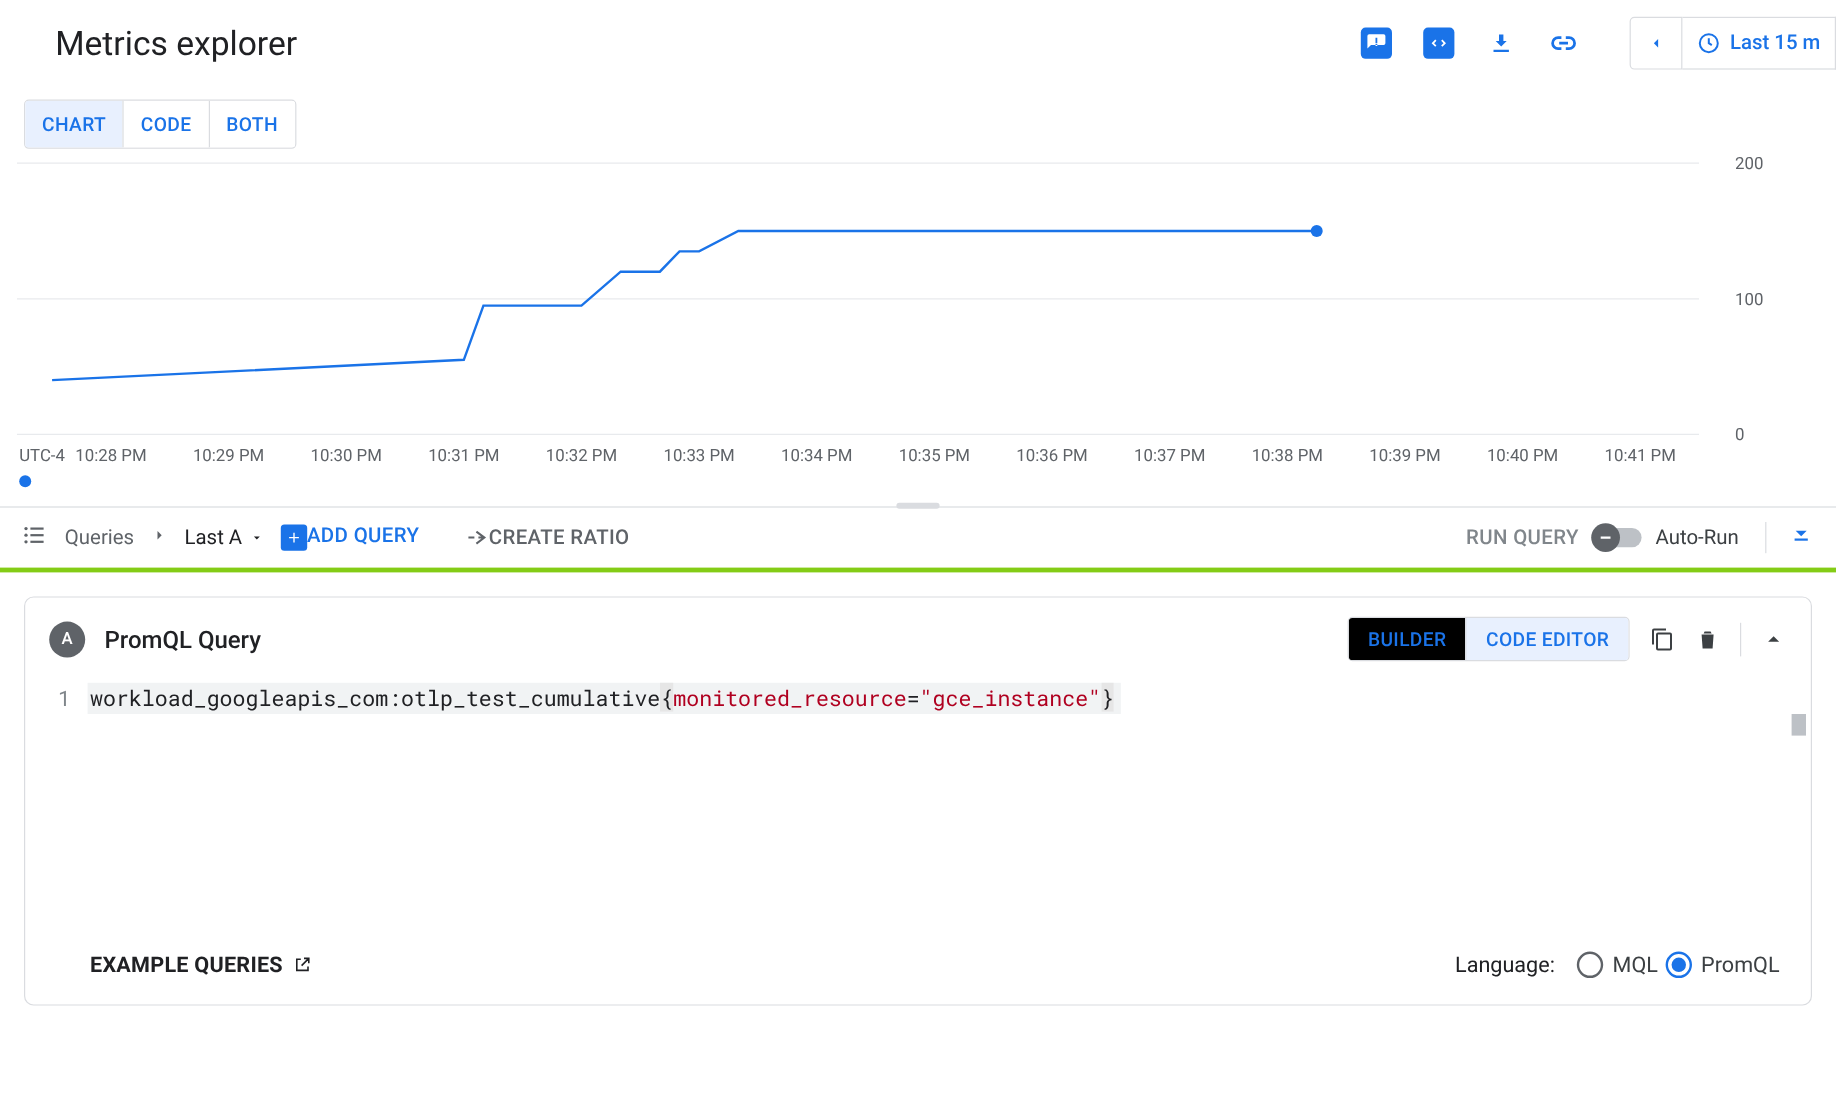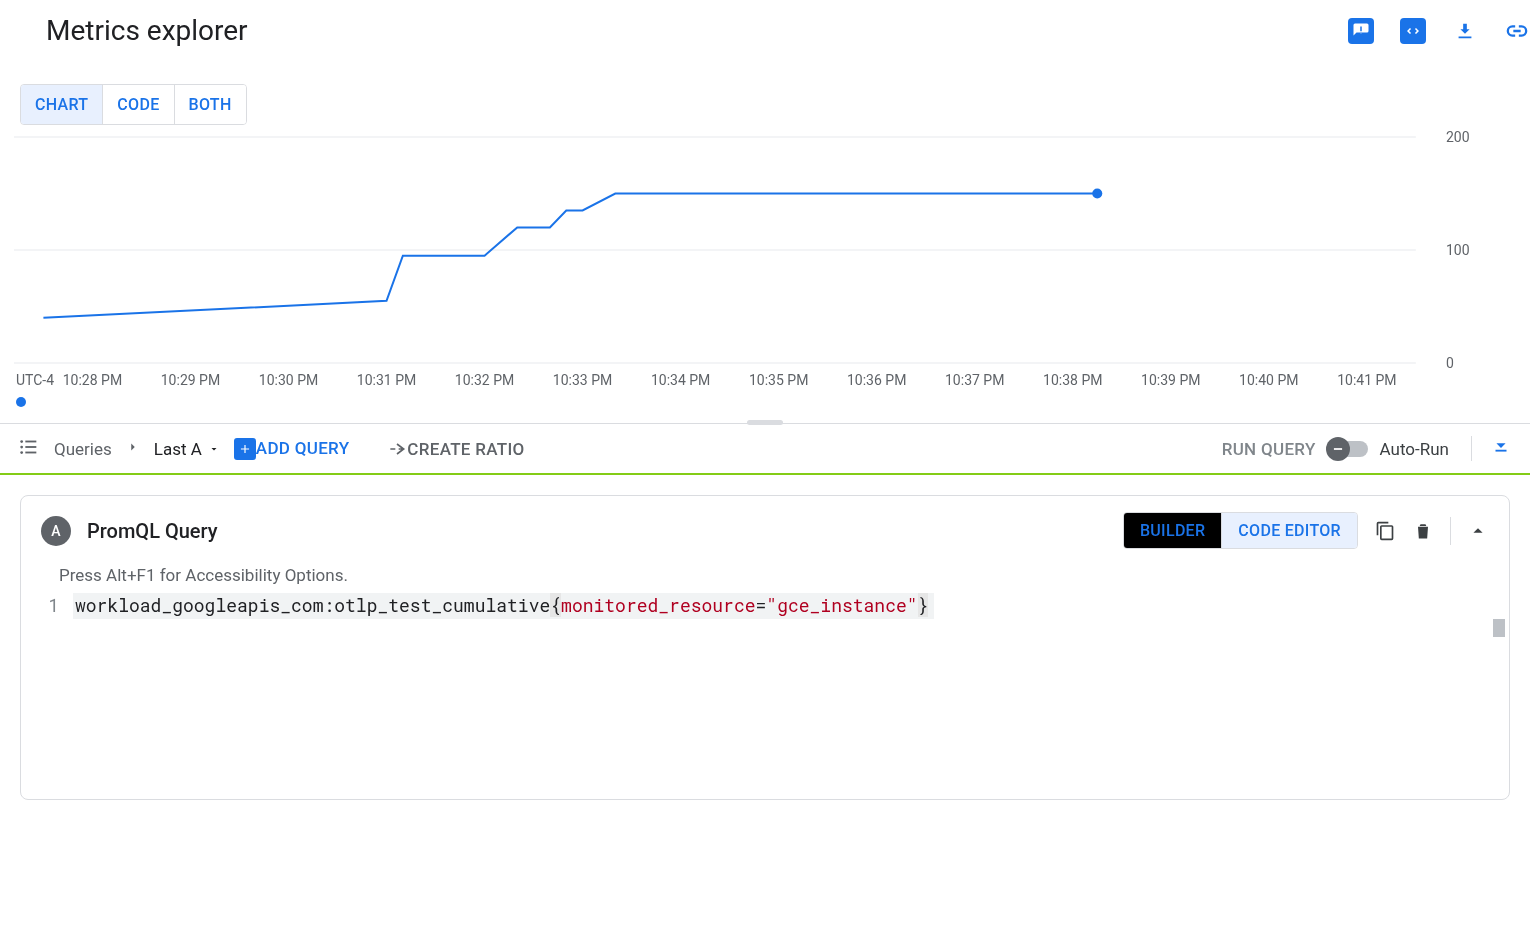--- a/index.html
+++ b/index.html
@@ -77,21 +77,21 @@
     padding: 0 14px;
     border-bottom: 1px solid #dadce0;
     position: relative;
   }
   .view-tabs {
     display: inline-flex;
     border: 1px solid #dadce0;
     border-radius: 4px;
     overflow: hidden;
     margin-left: 6px;
-    margin-top: 16px;
+    margin-top: 4px;
     margin-bottom: 6px;
   }
   .view-tab {
     padding: 10px 14px;
     font-size: 16px;
     font-weight: 500;
     color: #1a73e8;
     background: #fff;
     cursor: pointer;
     letter-spacing: .3px;
@@ -129,21 +129,21 @@
     width: 36px; height: 5px; border-radius: 3px; background: #dadce0;
     margin: 0 auto -3px auto; position: relative; top: -1px;
   }
 
   
   .q-toolbar {
     display: flex;
     align-items: center;
     padding: 12px 18px;
     gap: 14px;
-    border-bottom: 2px solid #84cc16;
+    border-bottom: 4px solid #84cc16;
     position: relative;
   }
   .q-toolbar .spacer { flex: 1; }
   .q-toolbar .label { font-size: 17px; color: #5f6368; }
   .q-toolbar .crumb-chevron { color: #5f6368; }
   .query-select {
     font-size: 17px; color: #202124; font-weight: 400;
     display: inline-flex; align-items: center; gap: 6px; cursor: pointer;
   }
   .btn-link {
@@ -252,20 +252,34 @@
     <span class="icon-btn">
       <svg viewBox="0 0 24 24" fill="currentColor">
           <path d="M12 15l-5-5h3V4h4v6h3zM5 18h14v2H5z"></path>
         </svg>
     </span>
     <span class="icon-btn">
       <svg viewBox="0 0 24 24" fill="none" stroke="currentColor" stroke-width="2.5">
           <path d="M10 7H7a5 5 0 0 0 0 10h3M14 7h3a5 5 0 0 1 0 10h-3M8 12h8"></path>
         </svg>
     </span>
+    <div style="display:flex;align-items:center">
+      <div class="arrow-box">
+        <svg width="14" height="14" viewBox="0 0 24 24" fill="currentColor">
+            <path d="M15 6l-6 6 6 6z"></path>
+          </svg>
+      </div>
+      <div class="time-box">
+        <svg width="20" height="20" viewBox="0 0 24 24" fill="none" stroke="currentColor" stroke-width="2">
+            <circle cx="12" cy="12" r="9"></circle>
+            <path d="M12 7v5l3 2"></path>
+          </svg>
+        <span>Last 15 m</span>
+      </div>
+    </div>
   </div>
 </div>
 
 <div class="chart-section">
   <div class="view-tabs">
     <div class="view-tab active">CHART</div>
     <div class="view-tab">CODE</div>
     <div class="view-tab">BOTH</div>
   </div>
 
@@ -388,27 +402,44 @@
           </svg>
       </span>
       <span class="vdiv"></span>
       <span class="panel-icn">
         <svg viewBox="0 0 24 24" width="22" height="22" fill="currentColor">
             <path d="M7 14l5-5 5 5z"></path>
           </svg>
       </span>
     </div>
 
-    <div class="a11y-hint">Press Alt+F1 for Accessibility Options.</div>
 
     <div class="code-row">
       <div class="gutter">1</div>
       <div class="code-line">
         <span class="tok-plain">workload_googleapis_com:otlp_test_cumulative</span><span class="tok-brace">{</span><span class="tok-key">monitored_resource</span><span class="tok-eq">=</span><span class="tok-str">"gce_instance"</span><span class="tok-brace">}</span>
       </div>
     </div>
     <div class="editor-fill">
       <div class="scroll-thumb"></div>
     </div>
 
+    <div class="panel-ftr">
+      <span class="example-q">
+        <span>EXAMPLE QUERIES</span>
+        <svg width="16" height="16" viewBox="0 0 24 24" fill="none" stroke="currentColor" stroke-width="2">
+            <path d="M14 4h6v6M20 4l-9 9M19 14v5H5V5h5"></path>
+          </svg>
+      </span>
+      <span class="spacer"></span>
+      <span class="lang-label">Language:</span>
+      <span class="radio">
+        <span class="radio-ring"></span>
+        <span>MQL</span>
+      </span>
+      <span class="radio sel">
+        <span class="radio-ring"></span>
+        <span>PromQL</span>
+      </span>
+    </div>
 
   </div>
 </div>
 
 </body></html>

